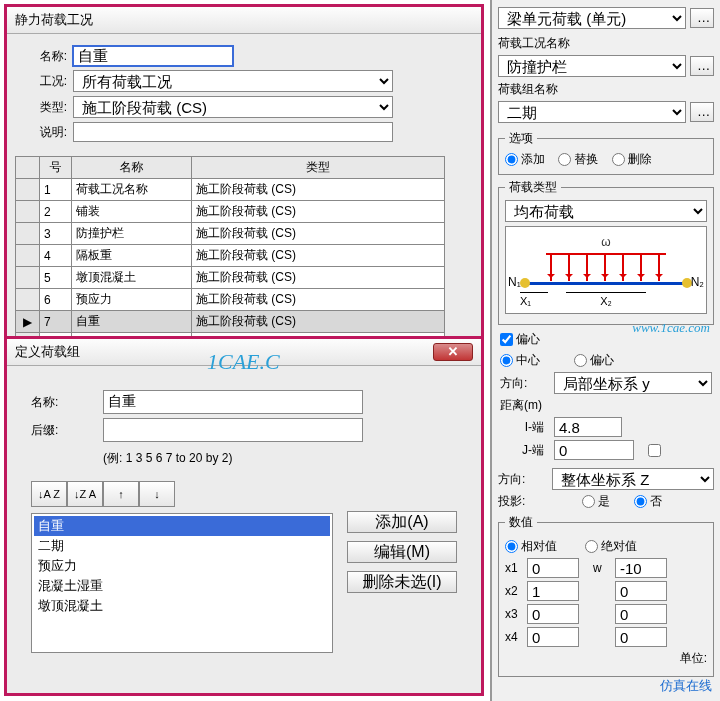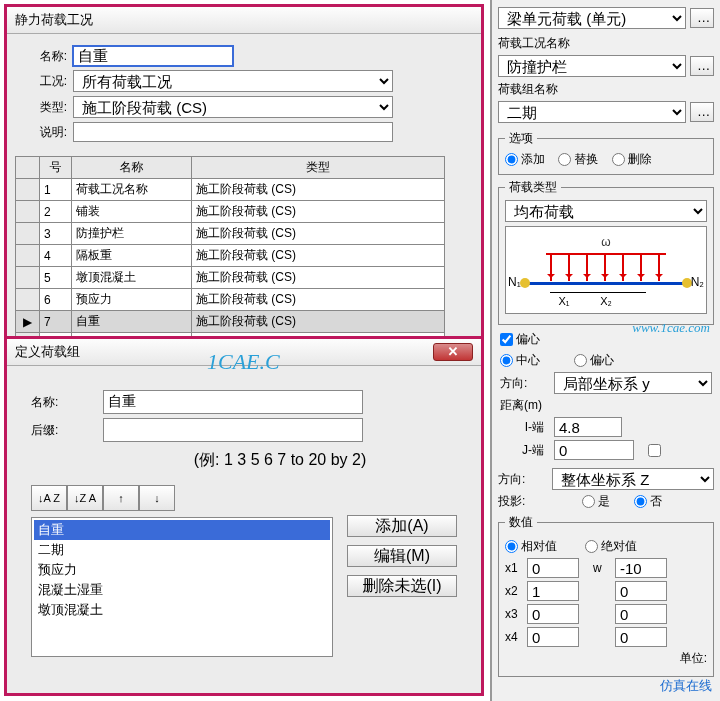--- a/index.html
+++ b/index.html
@@ -143,21 +143,21 @@
   </div>
   <div class="body" style="padding:20px 24px 12px;">
     <div class="row">
       <span style="width:72px;">名称:</span>
       <input class="inp" style="width: 260px; font-size: 14px; height: 24px;" value="自重">
     </div>
     <div class="row">
       <span style="width:72px;">后缀:</span>
       <input class="inp" style="width: 260px; height: 24px;" value="">
     </div>
-    <div style="margin:8px 0 14px 72px; font-size:16px;text-align:center;">(例: 1 3 5 6 7 to 20 by 2)</div>
+    <div style="margin:8px 0 14px 72px; font-size:12px;">(例: 1 3 5 6 7 to 20 by 2)</div>
     <div style="display:flex; gap:14px;">
       <div style="flex:1;">
         <div class="sortbtns" style="margin-bottom:6px;">
           <button class="sortbtn">↓A Z</button>
           <button class="sortbtn">↓Z A</button>
           <button class="sortbtn">↑</button>
           <button class="sortbtn">↓</button>
         </div>
         <div class="listbox" style="height:140px;">
           <div class="item sel">自重</div>
@@ -211,21 +211,21 @@
       <div class="arrow" style="left:80px; height:26px;"></div>
       <div class="arrow" style="left:98px; height:26px;"></div>
       <div class="arrow" style="left:116px; height:26px;"></div>
       <div class="arrow" style="left:134px; height:26px;"></div>
       <div class="arrow" style="left:152px; height:26px;"></div>
       <div class="beam"></div>
       <div class="node n1"></div>
         <div class="node n2"></div>
       <span class="nlbl" style="left:2px;">N₁</span>
       <span class="nlbl" style="right:2px;">N₂</span>
-      <span class="xlbl" style="left:44px; width:28px; text-align:center;">X₁</span>
+      <span class="xlbl" style="left:14px; width:28px; text-align:left;">X₁</span>
       <span class="xlbl" style="left:60px; width:80px; text-align:center;">X₂</span>
     </div>
   </fieldset>
   <div style="margin:6px 2px;">
     <label><input type="checkbox" checked="" style=""><span>偏心</span></label>
     <div class="rline" style="margin-top:4px;">
       <label><input type="radio" checked="" style=""><span>中心</span></label>
       <label style="margin-left:30px;"><input type="radio" style=""><span>偏心</span></label>
     </div>
     <div class="rline">

